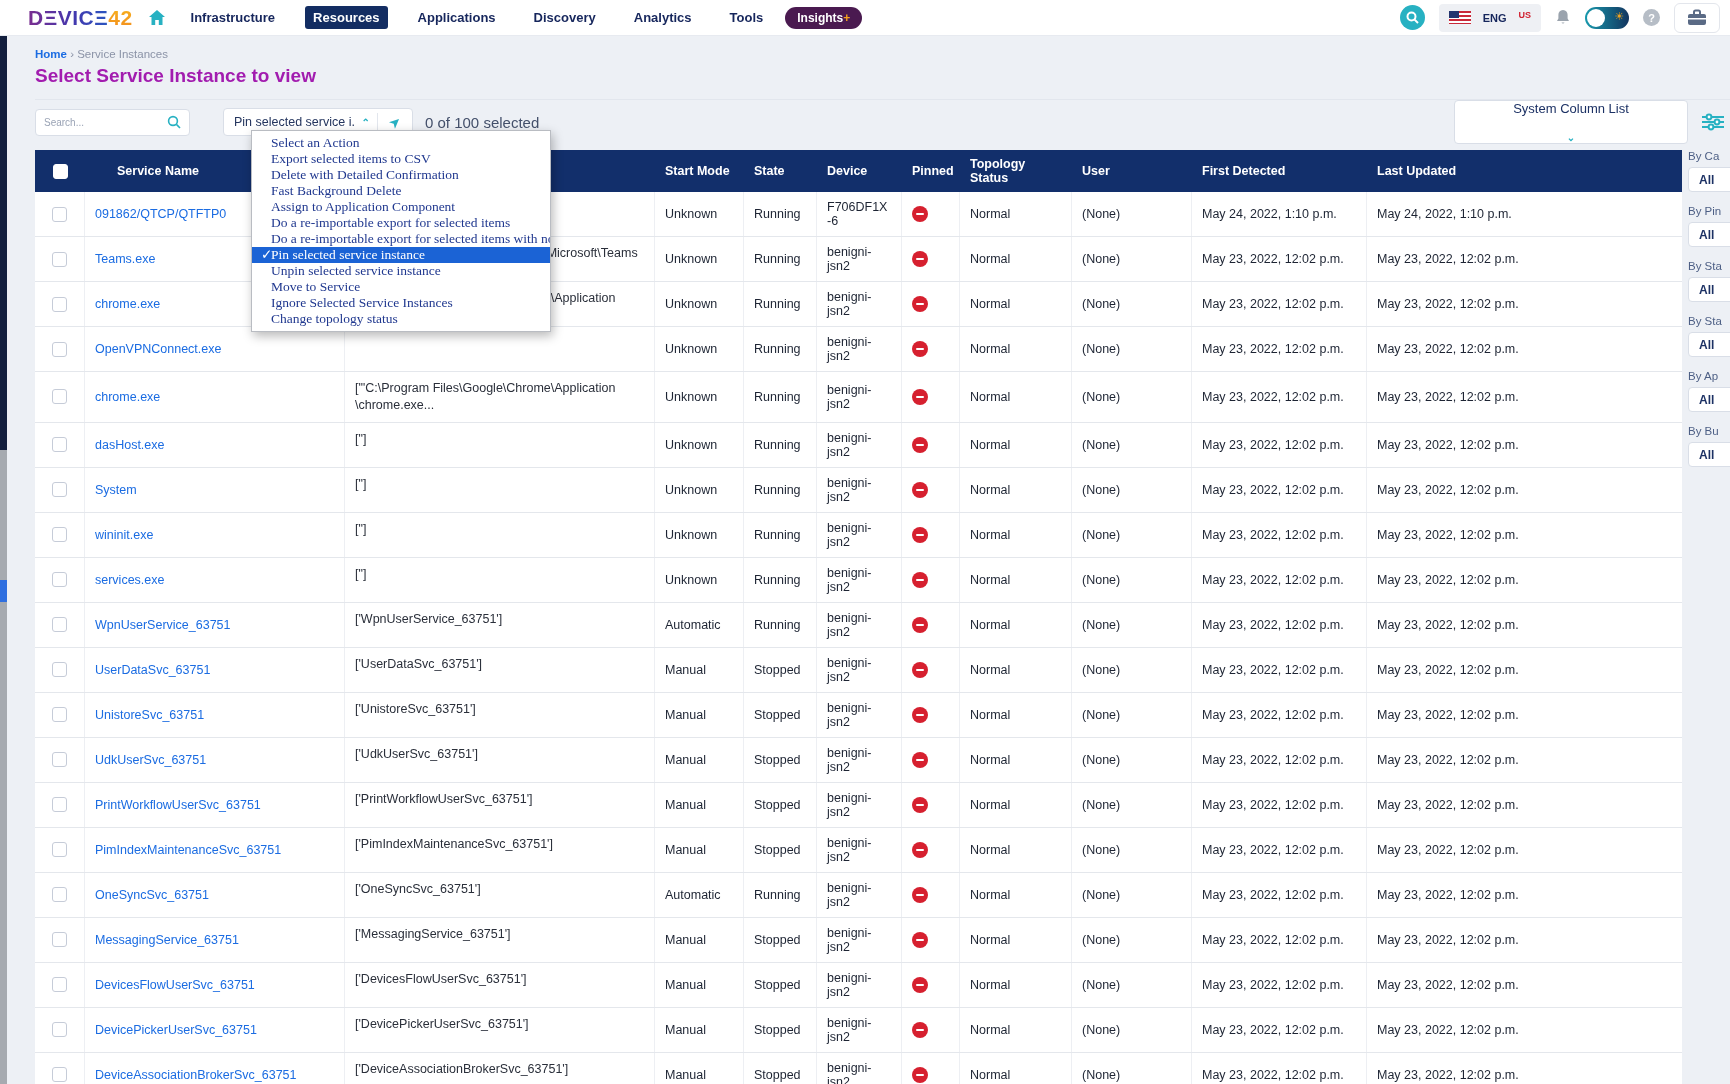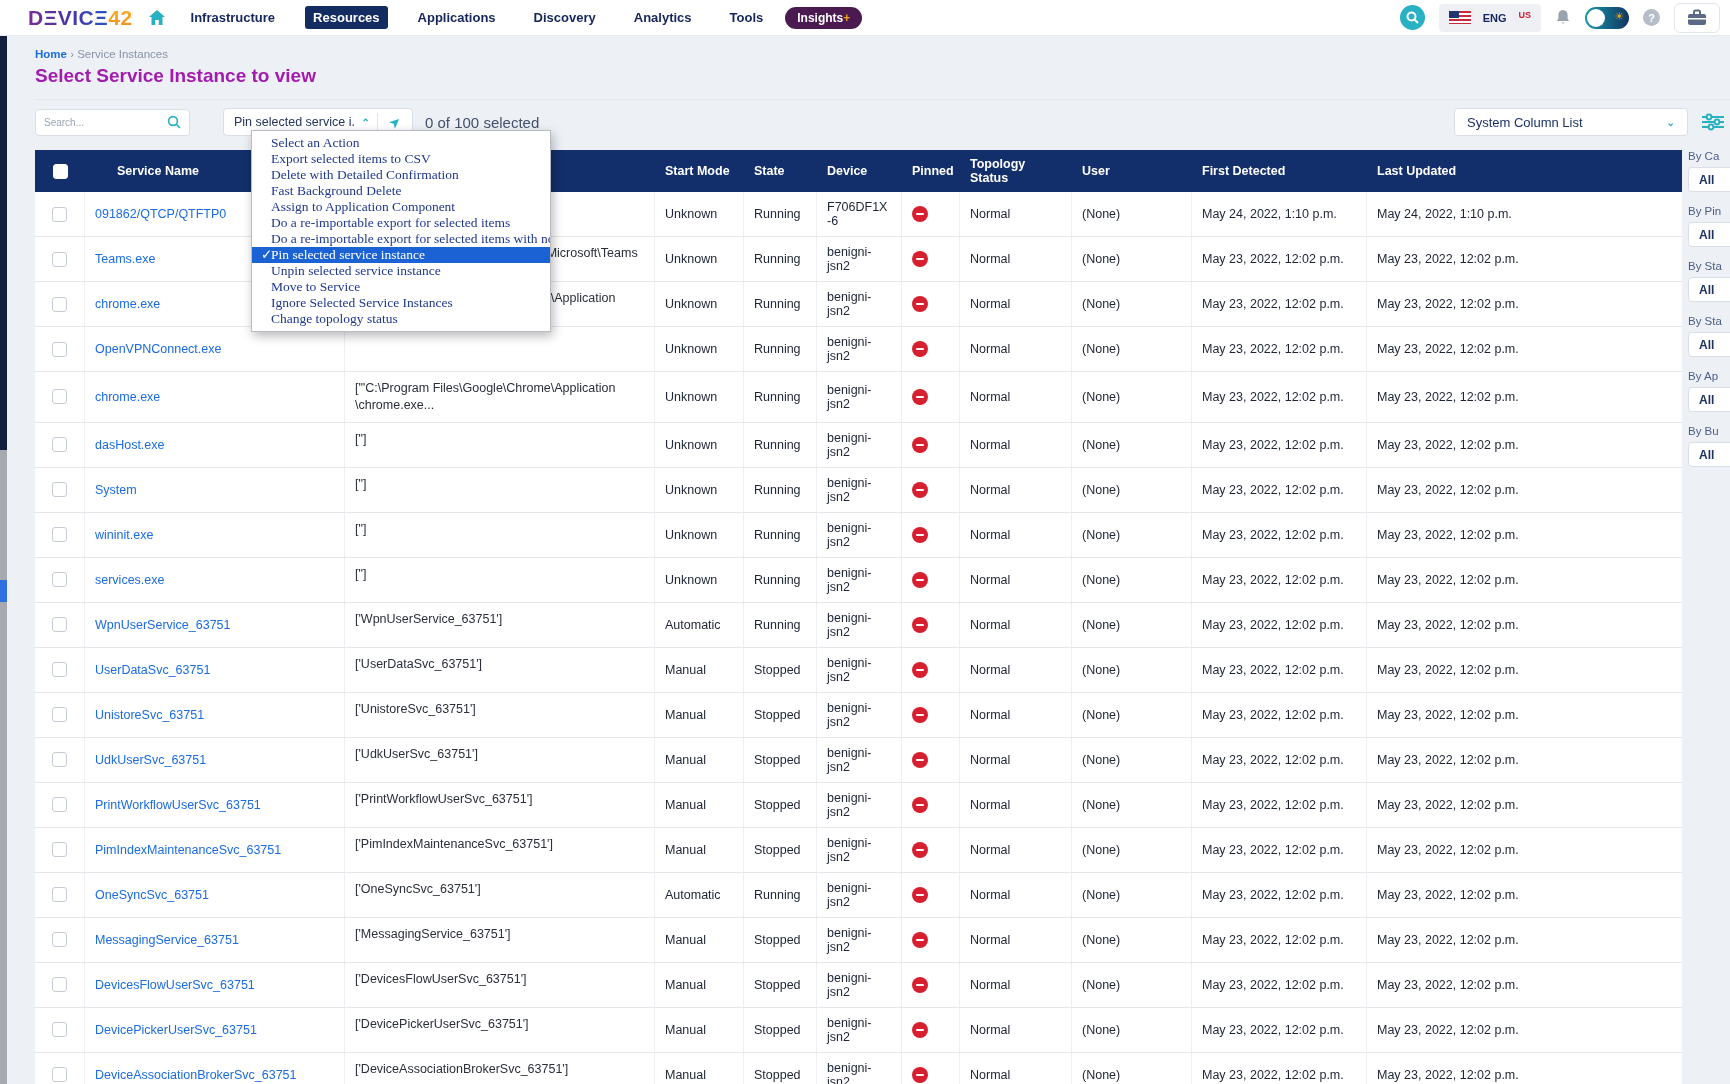--- a/index.html
+++ b/index.html
@@ -59,22 +59,22 @@
   .searchbox input::placeholder { color:#9aa3b5; }
   .action-group { margin-left:33px; width:190px; height:28px; background:#fff; border:1px solid #d9dee7; border-radius:4px;
                   display:flex; align-items:center; cursor:pointer; }
   .action-label { flex:1; font-size:12.5px; color:#24355e; padding-left:10px; white-space:nowrap; overflow:hidden; }
   .action-chevron { color:#27b1c2; margin:0 7px; font-size:10px; font-weight:bold; }
   .action-sep { width:1px; height:18px; background:#e2e6ed; }
   .run-btn { width:34px; height:100%; display:flex; align-items:center; justify-content:center; }
   .run-glyph { color:#27b1c2; font-size:14px; display:inline-block; transform:rotate(-42deg); }
   .sel-info { margin-left:12px; font-size:15px; color:#44506b; }
   .toolbar-spacer { flex:1; }
-  .collist { width:234px; height:28px; background:#fff; border:1px solid #d9dee7; border-radius:4px;
-             display:flex; align-items:center; justify-content:space-between; padding:0 12px; cursor:pointer; }
+  .collist { width:234px; height:44px; background:#fff; border:1px solid #d9dee7; border-radius:4px;
+             display:flex; align-items:center; justify-content:space-between; padding:0 12px; cursor:pointer;flex-direction:column; }
   .collist-label { font-size:13px; color:#1c3164; }
   .collist-chevron { color:#27b1c2; font-size:10px; font-weight:bold; }
   .sliders { margin-left:14px; cursor:pointer; display:flex; }
 
   
   .tablewrap { margin-top:14px; width:1647px; background:#fff; min-height:903px; }
   .trow { display:grid; grid-template-columns:50px 260px 310px 89px 73px 85px 58px 112px 120px 175px minmax(0,1fr); }
   .thead { background:#122f6b; color:#fff; font-weight:bold; font-size:12.3px; }
   .thead .cell { border-right:none; padding:7px 10px; min-height:27px; }
   .thead .cell-name { padding-left:32px; }

